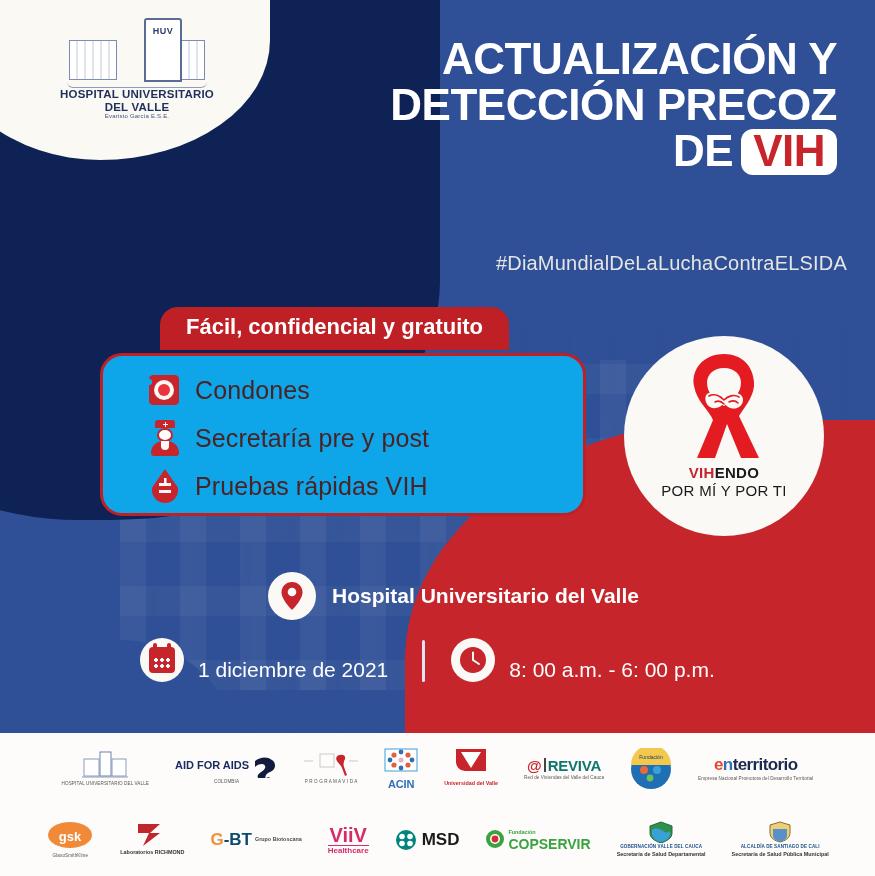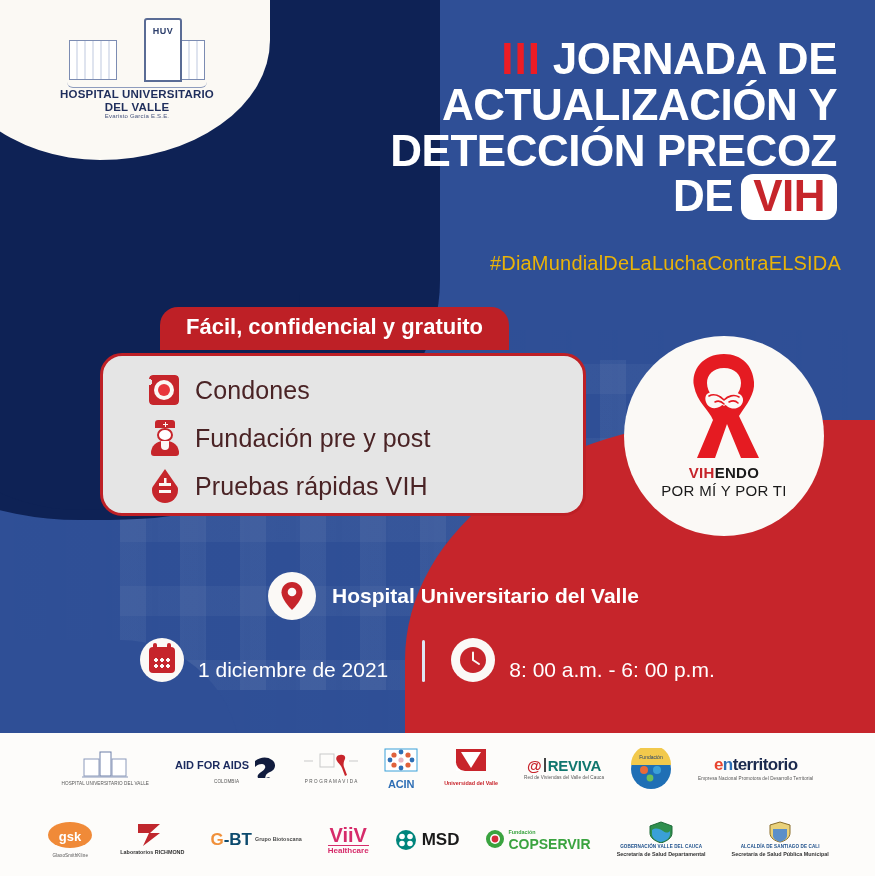--- a/index.html
+++ b/index.html
@@ -73,34 +73,34 @@
   .title .line{
     font-size:44px;line-height:1.04;font-weight:800;color:#fff;letter-spacing:-0.5px;
     text-transform:uppercase;white-space:nowrap;
   }
   .rmn{color:#ED1C24;letter-spacing:1px;}
   .vih-pill{
     display:inline-block;background:#fff;color:#C6252B;border-radius:12px;
     padding:0 12px 2px 12px;margin-left:8px;line-height:1.0;
   }
   .hashtag{
-    position:absolute;right:34px;top:252px;width:520px;text-align:right;
-    font-size:20px;color:#eab308;letter-spacing:.2px;font-weight:400;
+    position:absolute;right:28px;top:252px;width:520px;text-align:right;
+    font-size:20px;color:#e5e5e5;letter-spacing:.2px;font-weight:400;
   }
 
   
   .card{position:absolute;left:100px;top:307px;width:486px;}
   .card-head{
     position:absolute;left:60px;top:0;background:#BE2026;color:#fff;
     border-radius:18px 18px 0 0;padding:7px 26px 10px 26px;
     font-size:22px;font-weight:700;white-space:nowrap;z-index:1;
   }
   .card-body{
     position:absolute;left:0;top:46px;width:486px;height:163px;
-    background:#e5e5e5;border:3px solid #BE2026;border-radius:22px;
+    background:#0ea5e9;border:3px solid #BE2026;border-radius:22px;
     padding:10px 0 0 0;box-sizing:border-box;
   }
   .srv{display:flex;align-items:center;height:48px;padding-left:44px;}
   .srv-ic{width:34px;height:38px;margin-right:14px;position:relative;flex:none;}
   .srv-tx{font-size:25px;color:#4A2325;font-weight:400;letter-spacing:.1px;}
 
   .ic-condom{position:absolute;left:2px;top:4px;width:30px;height:30px;background:#C6252B;
     border-radius:4px;
     -webkit-mask:radial-gradient(circle 3px at 0 7px,transparent 98%,#000) ,none;}
   .ic-condom:before{content:"";position:absolute;inset:5px;background:#FBF7F4;border-radius:50%;}
@@ -184,24 +184,20 @@
           <span>HUV</span>
         </div>
       <div class="base"></div>
     </div>
     <div class="huv-t1">HOSPITAL UNIVERSITARIO</div>
     <div class="huv-t2">DEL VALLE</div>
     <div class="huv-t3">Evaristo García E.S.E.</div>
   </div>
 
   <div class="title">
-    <div class="line">
-      <span class="rmn">III</span>
-      <span>JORNADA DE</span>
-    </div>
     <div class="line">ACTUALIZACIÓN Y</div>
     <div class="line">DETECCIÓN PRECOZ</div>
     <div class="line">
       <span>DE</span><span class="vih-pill">VIH</span>
     </div>
   </div>
   <div class="hashtag">#DiaMundialDeLaLuchaContraELSIDA</div>
 
   <div class="card">
     <div class="card-head">Fácil, confidencial y gratuito</div>
@@ -213,21 +209,21 @@
         <span class="srv-tx">Condones</span>
       </div>
       <div class="srv">
         <span class="srv-ic">
           <i class="ic-nurse">
               <i class="cap"></i>
               <i class="face"></i>
               <i class="body"></i>
             </i>
         </span>
-        <span class="srv-tx">Fundación pre y post</span>
+        <span class="srv-tx">Secretaría pre y post</span>
       </div>
       <div class="srv">
         <span class="srv-ic">
             <i class="ic-drop"></i>
           </span>
         <span class="srv-tx">Pruebas rápidas VIH</span>
       </div>
     </div>
   </div>
 

